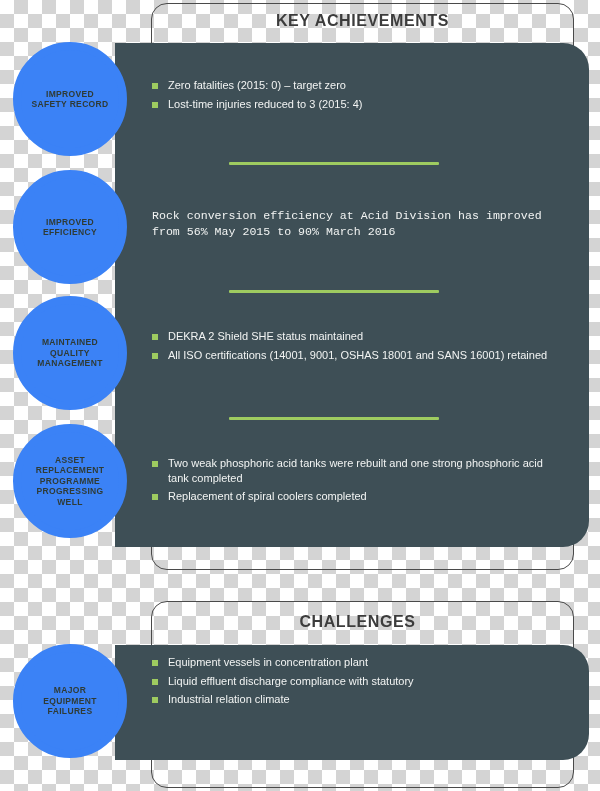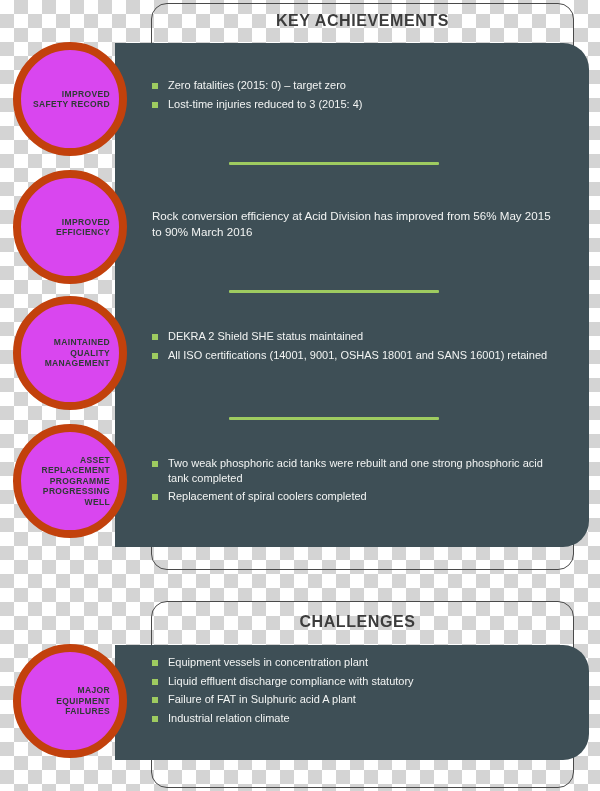--- a/index.html
+++ b/index.html
@@ -89,27 +89,27 @@
     height: 115px;
     border-radius: 0 26px 26px 0;
   }
 
   
   .circle {
     position: absolute;
     width: 114px;
     height: 114px;
     border-radius: 50%;
-    background: #d946ef;
-    border: 8px solid #c2410c;
+    background: #3b82f6;
+    border: 8px solid #3b82f6;
     box-sizing: border-box;
     display: flex;
     align-items: center;
     justify-content: center;
-    text-align: right;
+    text-align: center;
     z-index: 5;
   }
   .circle-label {
     font-size: 8.5px;
     font-weight: bold;
     line-height: 1.22;
     letter-spacing: 0.35px;
     color: #2f3b36;
     padding: 0 9px;
     text-transform: uppercase;
@@ -121,21 +121,21 @@
   .circle-5 { left: 13px; top: 644px; }
 
   
   .content-block {
     position: absolute;
     left: 152px;
     width: 400px;
     z-index: 4;
   }
   .block-1 { top: 78px; }
-  .block-2 { top: 208px; }
+  .block-2 { top: 208px; font-family: Liberation Mono, monospace; }
   .block-3 { top: 329px; }
   .block-4 { top: 456px; }
   .block-5 { top: 655px; }
 
   ul.bullets {
     list-style: none;
     margin: 0;
     padding: 0;
   }
   ul.bullets li {
@@ -232,18 +232,17 @@
   <div class="dark-panel panel-challenges"></div>
   <div class="panel-title title-challenges">CHALLENGES</div>
 
   <div class="circle circle-5">
     <span class="circle-label">MAJOR EQUIPMENT FAILURES</span>
   </div>
   <div class="content-block block-5">
     <ul class="bullets">
       <li>Equipment vessels in concentration plant</li>
       <li>Liquid effluent discharge compliance with statutory</li>
-      <li>Failure of FAT in Sulphuric acid A plant</li>
       <li>Industrial relation climate</li>
     </ul>
   </div>
 
 </div>
 
 </body></html>

